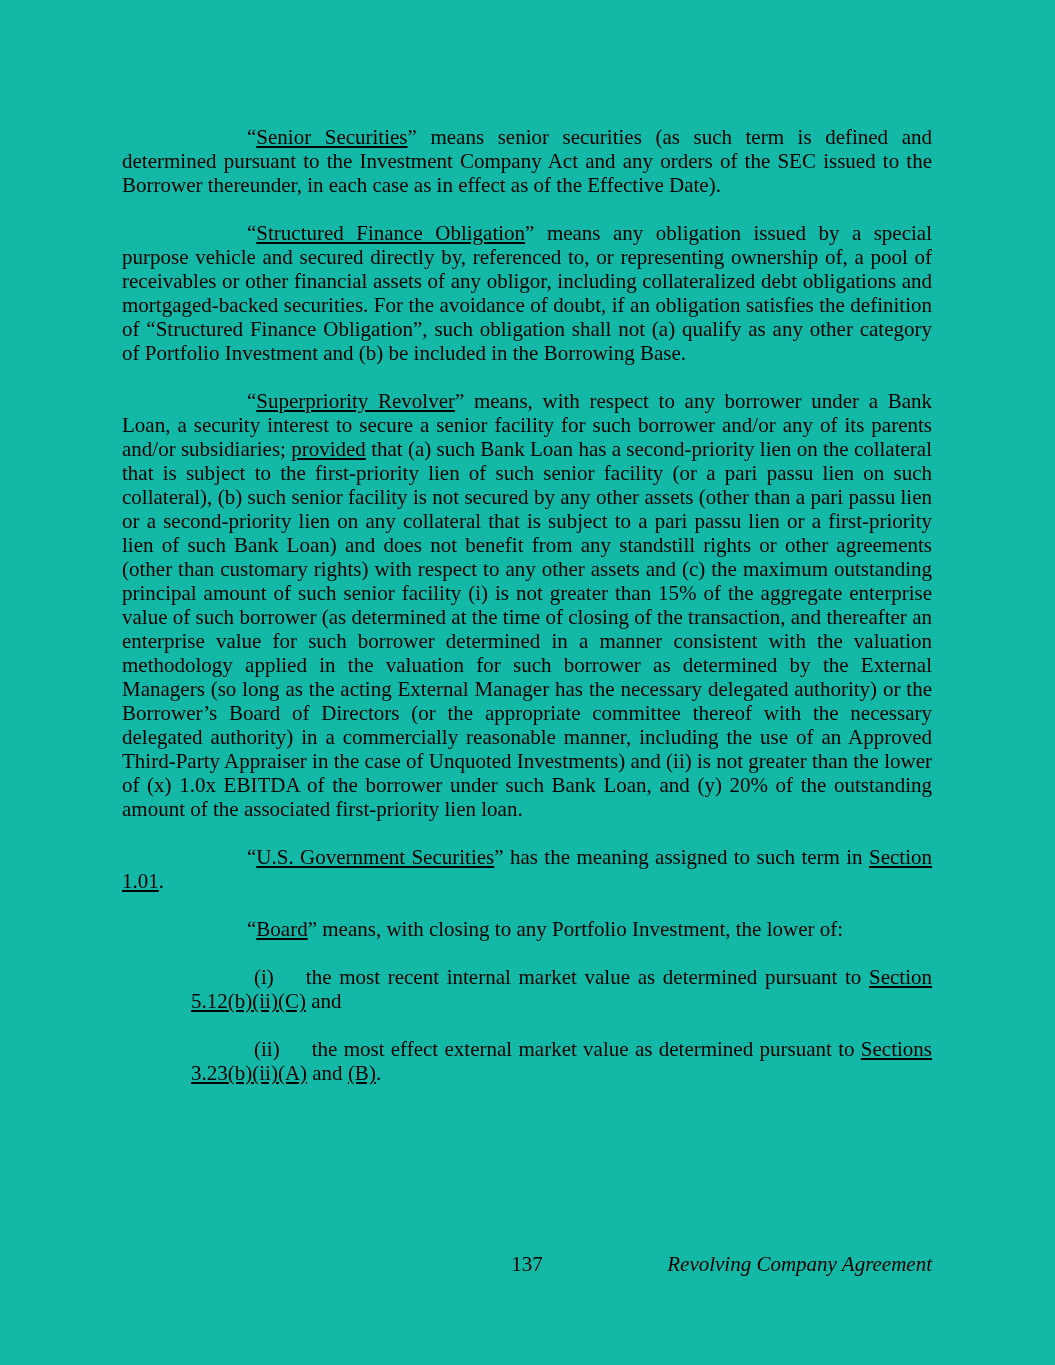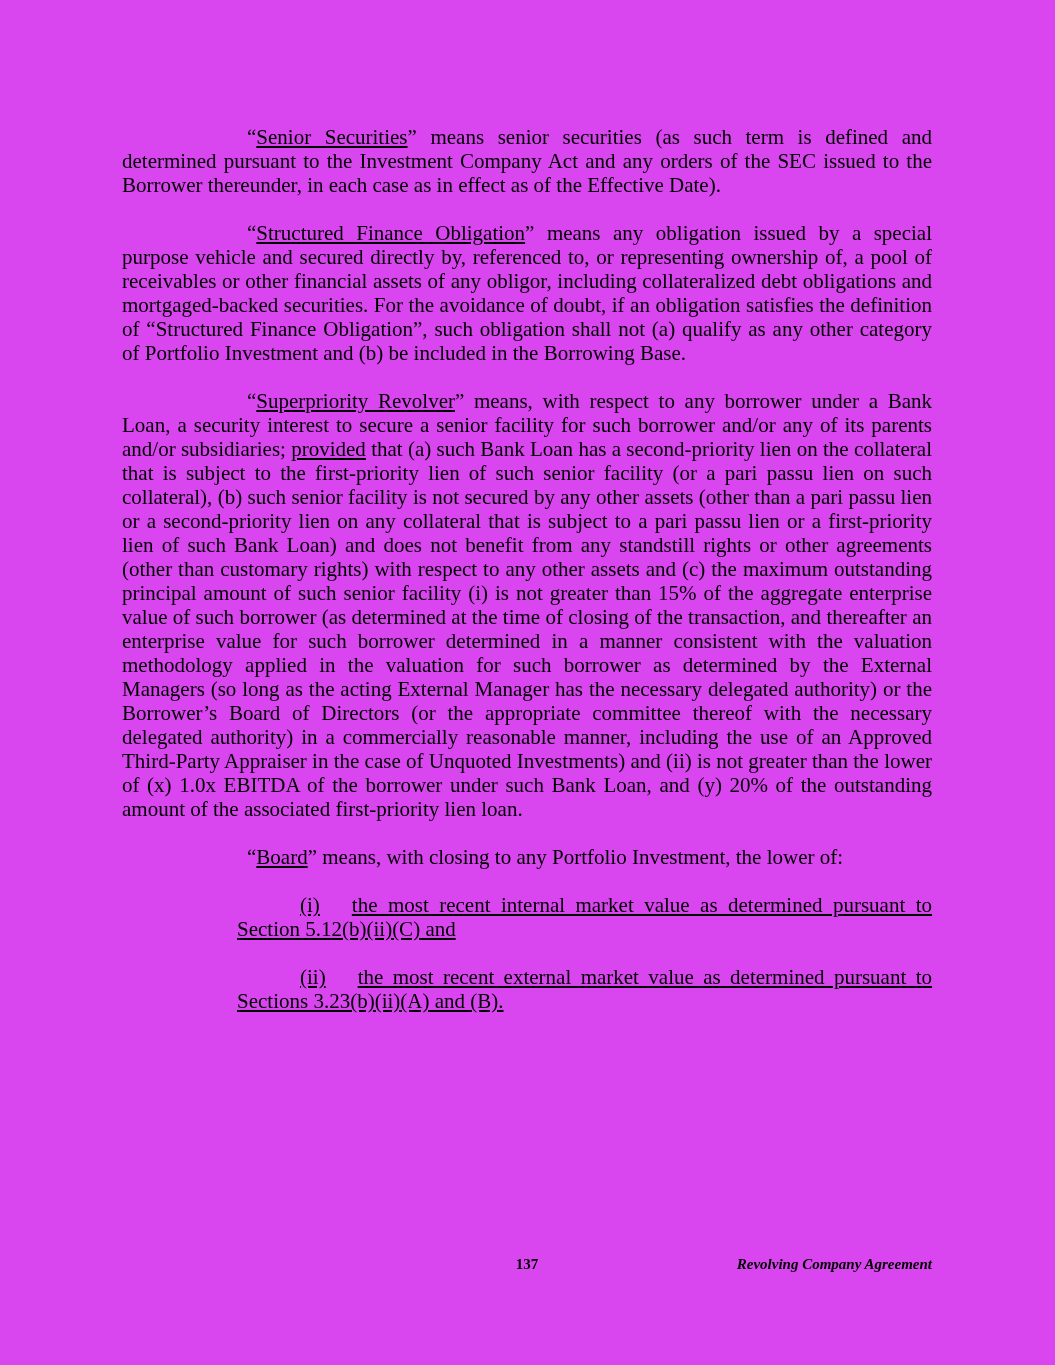--- a/index.html
+++ b/index.html
@@ -4,21 +4,21 @@
 <style>
   html, body {
     margin: 0;
     padding: 0;
     background: #e8e8e8;
   }
   .page {
     position: relative;
     width: 1055px;
     height: 1365px;
-    background: #d946ef;
+    background: #14b8a6;
     color: #000000;
     font-family: "Liberation Serif", "DejaVu Serif", serif;
     overflow: hidden;
     margin: 0 auto;
   }
   .content {
     position: absolute;
     left: 122px;
     top: 125px;
     width: 810px;
@@ -26,41 +26,39 @@
     line-height: 24px;
   }
   .content p {
     margin: 0 0 24px 0;
     text-align: justify;
   }
   p.body-para {
     text-indent: 125px;
   }
   p.sub-para {
-    margin-left: 115px;
+    margin-left: 69px;
     text-indent: 63px;
-    text-decoration: underline;
   }
   .u {
     text-decoration: underline;
     text-underline-offset: 2px;
   }
   .marker-tab {
     display: inline-block;
     width: 32px;
   }
   .footer {
     position: absolute;
     left: 122px;
     top: 1252px;
     width: 810px;
     height: 26px;
-    font-size: 15px;
+    font-size: 21px;
     line-height: 24px;
-    font-weight: bold;
   }
   .page-number {
     position: absolute;
     left: 0;
     right: 0;
     text-align: center;
   }
   .footer-title {
     position: absolute;
     right: 0;
@@ -69,21 +67,22 @@
   }
 </style>
 </head>
 <body>
 
 <div class="page">
   <div class="content" id="doc-content">
       <p class="body-para"><span>“</span><span class="u">Senior Securities</span><span>” means senior securities (as such term is defined and determined pursuant to the Investment Company Act and any orders of the SEC issued to the Borrower thereunder, in each case as in effect as of the Effective Date).</span></p>
       <p class="body-para"><span>“</span><span class="u">Structured Finance Obligation</span><span>” means any obligation issued by a special purpose vehicle and secured directly by, referenced to, or representing ownership of, a pool of receivables or other financial assets of any obligor, including collateralized debt obligations and mortgaged-backed securities. For the avoidance of doubt, if an obligation satisfies the definition of “Structured Finance Obligation”, such obligation shall not (a) qualify as any other category of Portfolio Investment and (b) be included in the Borrowing Base.</span></p>
       <p class="body-para"><span>“</span><span class="u">Superpriority Revolver</span><span>” means, with respect to any borrower under a Bank Loan, a security interest to secure a senior facility for such borrower and/or any of its parents and/or subsidiaries; </span><span class="u">provided</span><span> that (a) such Bank Loan has a second-priority lien on the collateral that is subject to the first-priority lien of such senior facility (or a pari passu lien on such collateral), (b) such senior facility is not secured by any other assets (other than a pari passu lien or a second-priority lien on any collateral that is subject to a pari passu lien or a first-priority lien of such Bank Loan) and does not benefit from any standstill rights or other agreements (other than customary rights) with respect to any other assets and (c) the maximum outstanding principal amount of such senior facility (i) is not greater than 15% of the aggregate enterprise value of such borrower (as determined at the time of closing of the transaction, and thereafter an enterprise value for such borrower determined in a manner consistent with the valuation methodology applied in the valuation for such borrower as determined by the External Managers (so long as the acting External Manager has the necessary delegated authority) or the Borrower’s Board of Directors (or the appropriate committee thereof with the necessary delegated authority) in a commercially reasonable manner, including the use of an Approved Third-Party Appraiser in the case of Unquoted Investments) and (ii) is not greater than the lower of (x) 1.0x EBITDA of the borrower under such Bank Loan, and (y) 20% of the outstanding amount of the associated first-priority lien loan.</span></p>
+      <p class="body-para"><span>“</span><span class="u">U.S. Government Securities</span><span>” has the meaning assigned to such term in </span><span class="u">Section 1.01</span><span>.</span></p>
       <p class="body-para"><span>“</span><span class="u">Board</span><span>” means, with closing to any Portfolio Investment, the lower of:</span></p>
       <p class="sub-para"><span>(i)</span><span class="marker-tab"></span><span>the most recent internal market value as determined pursuant to </span><span class="u">Section 5.12(b)(ii)(C)</span><span> and</span></p>
-      <p class="sub-para"><span>(ii)</span><span class="marker-tab"></span><span>the most recent external market value as determined pursuant to </span><span class="u">Sections 3.23(b)(ii)(A)</span><span> and </span><span class="u">(B)</span><span>.</span></p>
+      <p class="sub-para"><span>(ii)</span><span class="marker-tab"></span><span>the most effect external market value as determined pursuant to </span><span class="u">Sections 3.23(b)(ii)(A)</span><span> and </span><span class="u">(B)</span><span>.</span></p>
     </div>
   <div class="footer">
     <span class="page-number">137</span>
     <span class="footer-title">Revolving Company Agreement</span>
   </div>
 </div>
 
 </body></html>

